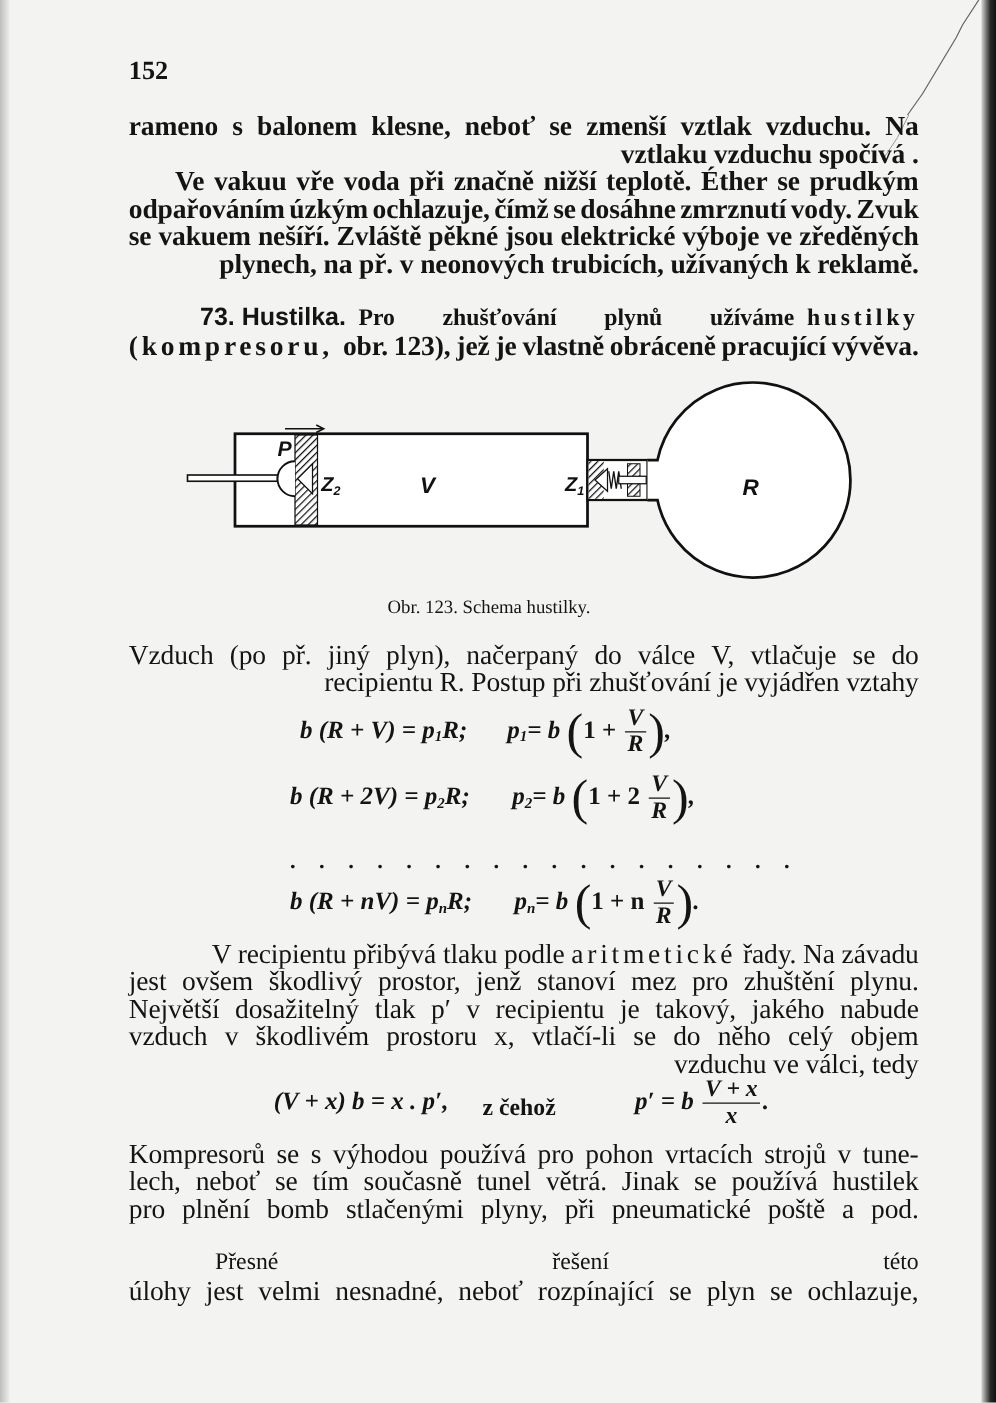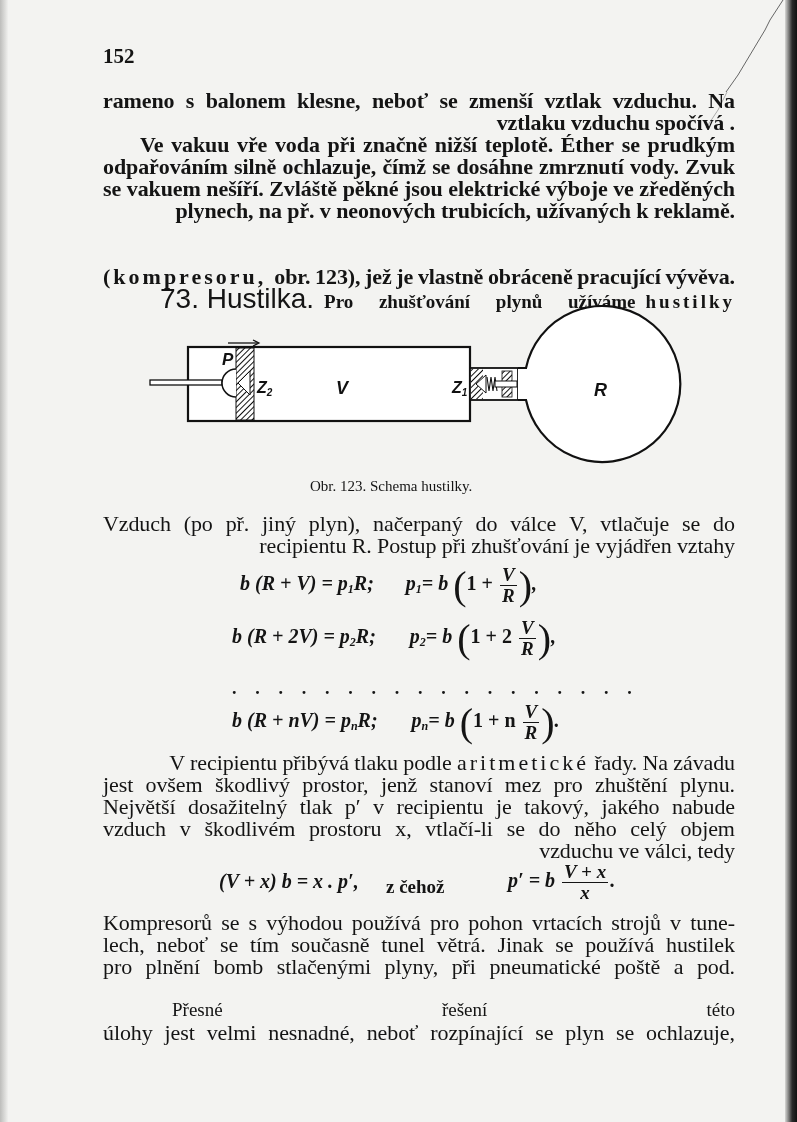--- a/index.html
+++ b/index.html
@@ -24,21 +24,21 @@
   .page-number { left:103px; top:44px; font-size:21px; font-weight:bold; }
   .line {
     position:absolute; left:103px; width:632px; font-size:22px; line-height:22px;
     font-weight:bold; letter-spacing:-0.1px; white-space:nowrap;
     display:flex; justify-content:space-between;
   }
   .line.last { justify-content:flex-end; }
   .line.indent { left:140px; width:595px; }
   .spaced { letter-spacing:3px; }
   .sect-heading {
-    font-family:"Liberation Sans","DejaVu Sans",sans-serif; font-weight:normal; font-size:28px;margin-top:45px;
+    font-family:"Liberation Sans","DejaVu Sans",sans-serif; font-weight:bold; font-size:20px;
   }
   .sect-line { position:absolute; left:160px; width:575px; font-size:19px; line-height:24px; font-weight:bold; white-space:nowrap; display:flex; justify-content:space-between; align-items:baseline; }
   .caption { position:absolute; left:310px; top:478px; font-size:15px; font-weight:normal; }
   .math { position:absolute; font-size:20px; font-style:italic; font-weight:bold; white-space:nowrap; }
   .math .up { font-style:normal; }
   .frac { display:inline-block; vertical-align:middle; text-align:center; font-size:19px; margin:0 2px; }
   .frac .num { display:block; border-bottom:1.5px solid #141414; padding:0 2px; line-height:20px; }
   .frac .den { display:block; line-height:20px; }
   .paren { font-size:40px; font-style:normal; font-weight:normal; vertical-align:middle; line-height:40px; }
   .dots { position:absolute; left:232px; top:678px; width:400px; display:flex; justify-content:space-between; font-size:18px; font-weight:bold; }
@@ -81,21 +81,21 @@
       <span>při</span>
       <span>značně</span>
       <span>nižší</span>
       <span>teplotě.</span>
       <span>Éther</span>
       <span>se</span>
       <span>prudkým</span>
     </div>
   <div class="line" style="top:156px" id="intro-l3">
       <span>odpařováním</span>
-      <span>silně</span>
+      <span>úzkým</span>
       <span>ochlazuje,</span>
       <span>čímž</span>
       <span>se</span>
       <span>dosáhne</span>
       <span>zmrznutí</span>
       <span>vody.</span>
       <span>Zvuk</span>
     </div>
   <div class="line" style="top:178px" id="intro-l4">
       <span>se</span>

